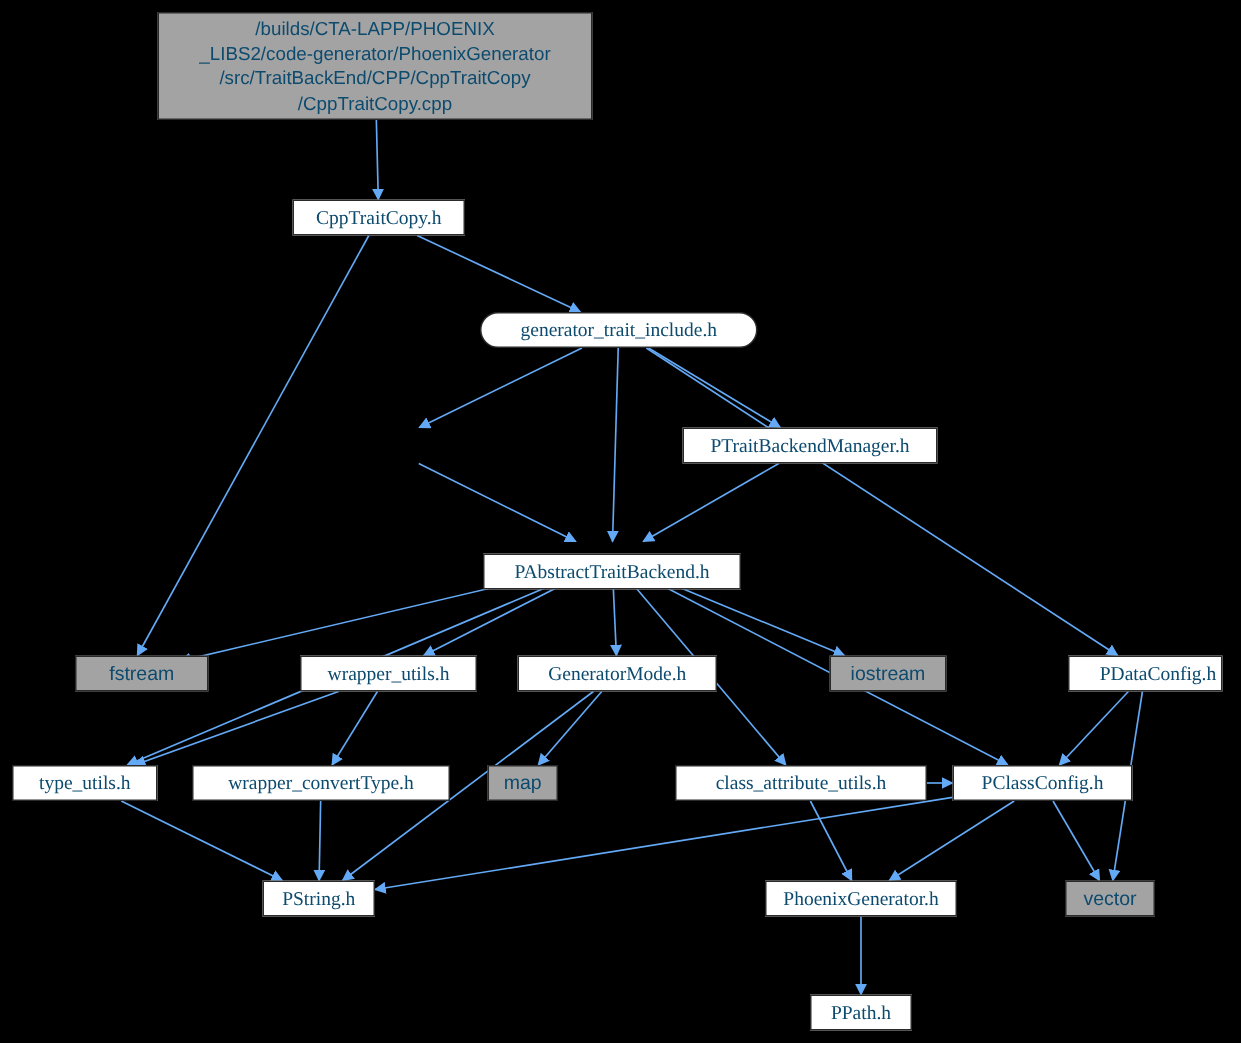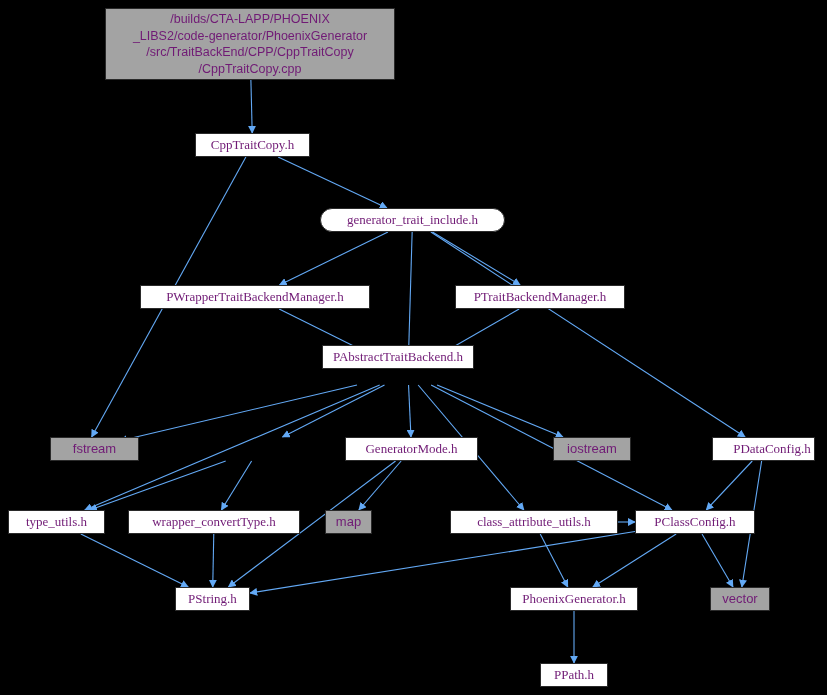--- a/index.html
+++ b/index.html
@@ -25,21 +25,21 @@
   .node {
     position: absolute;
     box-sizing: border-box;
     display: flex;
     align-items: center;
     justify-content: center;
     text-align: center;
     white-space: pre-line;
     font-size: 13px;
     line-height: 16px;
-    color: #701a75;
+    color: #0c4a6e;
     background: #ffffff;
     border: 1px solid #2a2a2a;
     cursor: default;
   }
   .node.header { cursor: pointer; font-family: Liberation Serif, serif; }
   .node.current, .node.system {
     background: #a3a3a3;
   }
   .node.current {
     font-size: 12.5px;
@@ -86,24 +86,24 @@
       <line x1="702.012987012987" y1="534" x2="732.987012987013" y2="587" class="edge" marker-end="url(#arrow)"></line>
       <line x1="635" y1="531.5751295336787" x2="250" y2="593.0155440414508" class="edge" marker-end="url(#arrow)"></line>
       <line x1="574" y1="611" x2="574" y2="663" class="edge" marker-end="url(#arrow)"></line>
     </svg>
 <div class="node current" style="left: 105px; top: 8px; width: 290px; height: 72px;">/builds/CTA-LAPP/PHOENIX
 _LIBS2/code-generator/PhoenixGenerator
 /src/TraitBackEnd/CPP/CppTraitCopy
 /CppTraitCopy.cpp</div>
     <div class="node header" style="left: 195px; top: 133px; width: 115px; height: 24px;">CppTraitCopy.h</div>
     <div class="node header" style="left: 320px; top: 208px; width: 185px; height: 24px; border-radius: 12px;">generator_trait_include.h</div>
-    <div class="node header" style="left: 140px; top: 285px; width: 230px; height: 24px;">PWrapperTraitBackendManager.h</div>
     <div class="node header" style="left: 455px; top: 285px; width: 170px; height: 24px;">PTraitBackendManager.h</div>
-    <div class="node header" style="left: 322px; top: 345px; width: 152px; height: 24px; text-align: center;">PAbstractTraitBackend.h</div>
+    <div class="node header" style="left: 322px; top: 369px; width: 172px; height: 24px; text-align: center;">PAbstractTraitBackend.h</div>
     <div class="node system" style="left: 50px; top: 437px; width: 89px; height: 24px;">fstream</div>
+    <div class="node header" style="left: 200px; top: 437px; width: 118px; height: 24px;">wrapper_utils.h</div>
     <div class="node header" style="left: 345px; top: 437px; width: 133px; height: 24px;">GeneratorMode.h</div>
     <div class="node system" style="left: 553px; top: 437px; width: 78px; height: 24px;">iostream</div>
     <div class="node header" style="left: 712px; top: 437px; width: 103px; height: 24px; padding-left: 17px;">PDataConfig.h</div>
     <div class="node header" style="left: 128px; top: 510px; width: 172px; height: 24px;">wrapper_convertType.h</div>
     <div class="node header" style="left: 8px; top: 510px; width: 97px; height: 24px;">type_utils.h</div>
     <div class="node system" style="left: 325px; top: 510px; width: 47px; height: 24px;">map</div>
     <div class="node header" style="left: 450px; top: 510px; width: 168px; height: 24px;">class_attribute_utils.h</div>
     <div class="node header" style="left: 635px; top: 510px; width: 120px; height: 24px;">PClassConfig.h</div>
     <div class="node header" style="left: 175px; top: 587px; width: 75px; height: 24px;">PString.h</div>
     <div class="node header" style="left: 510px; top: 587px; width: 128px; height: 24px;">PhoenixGenerator.h</div>

